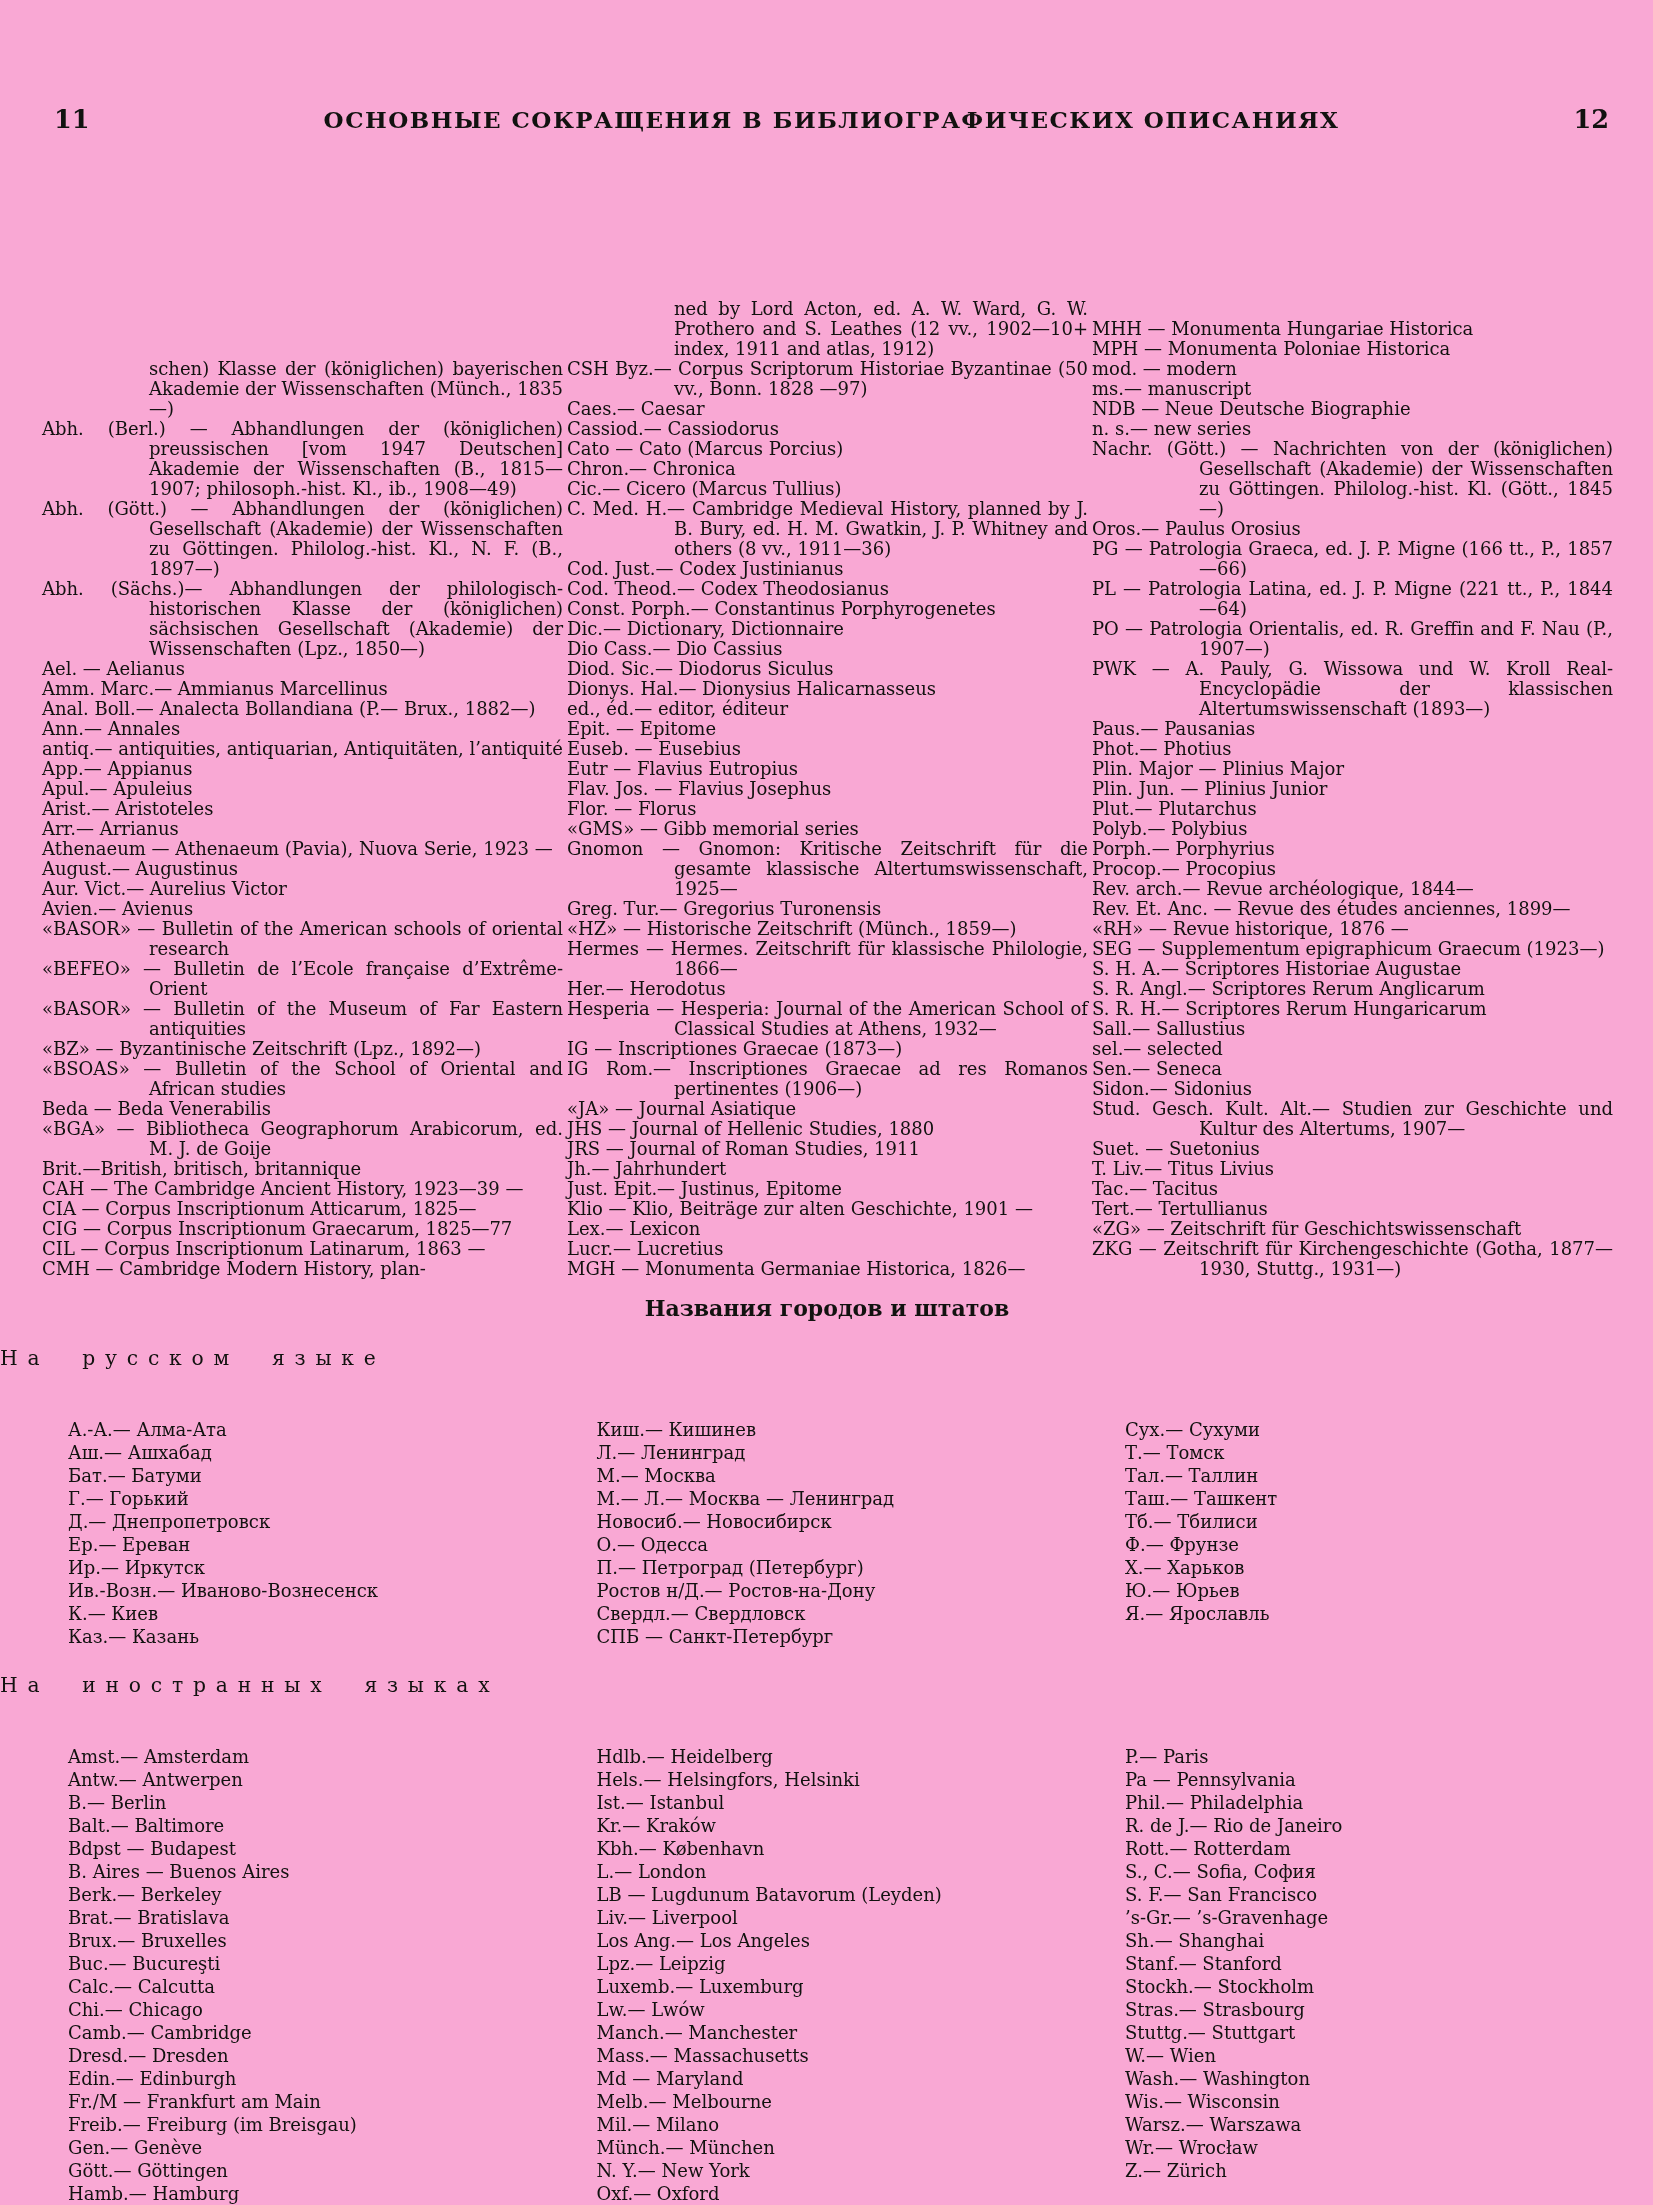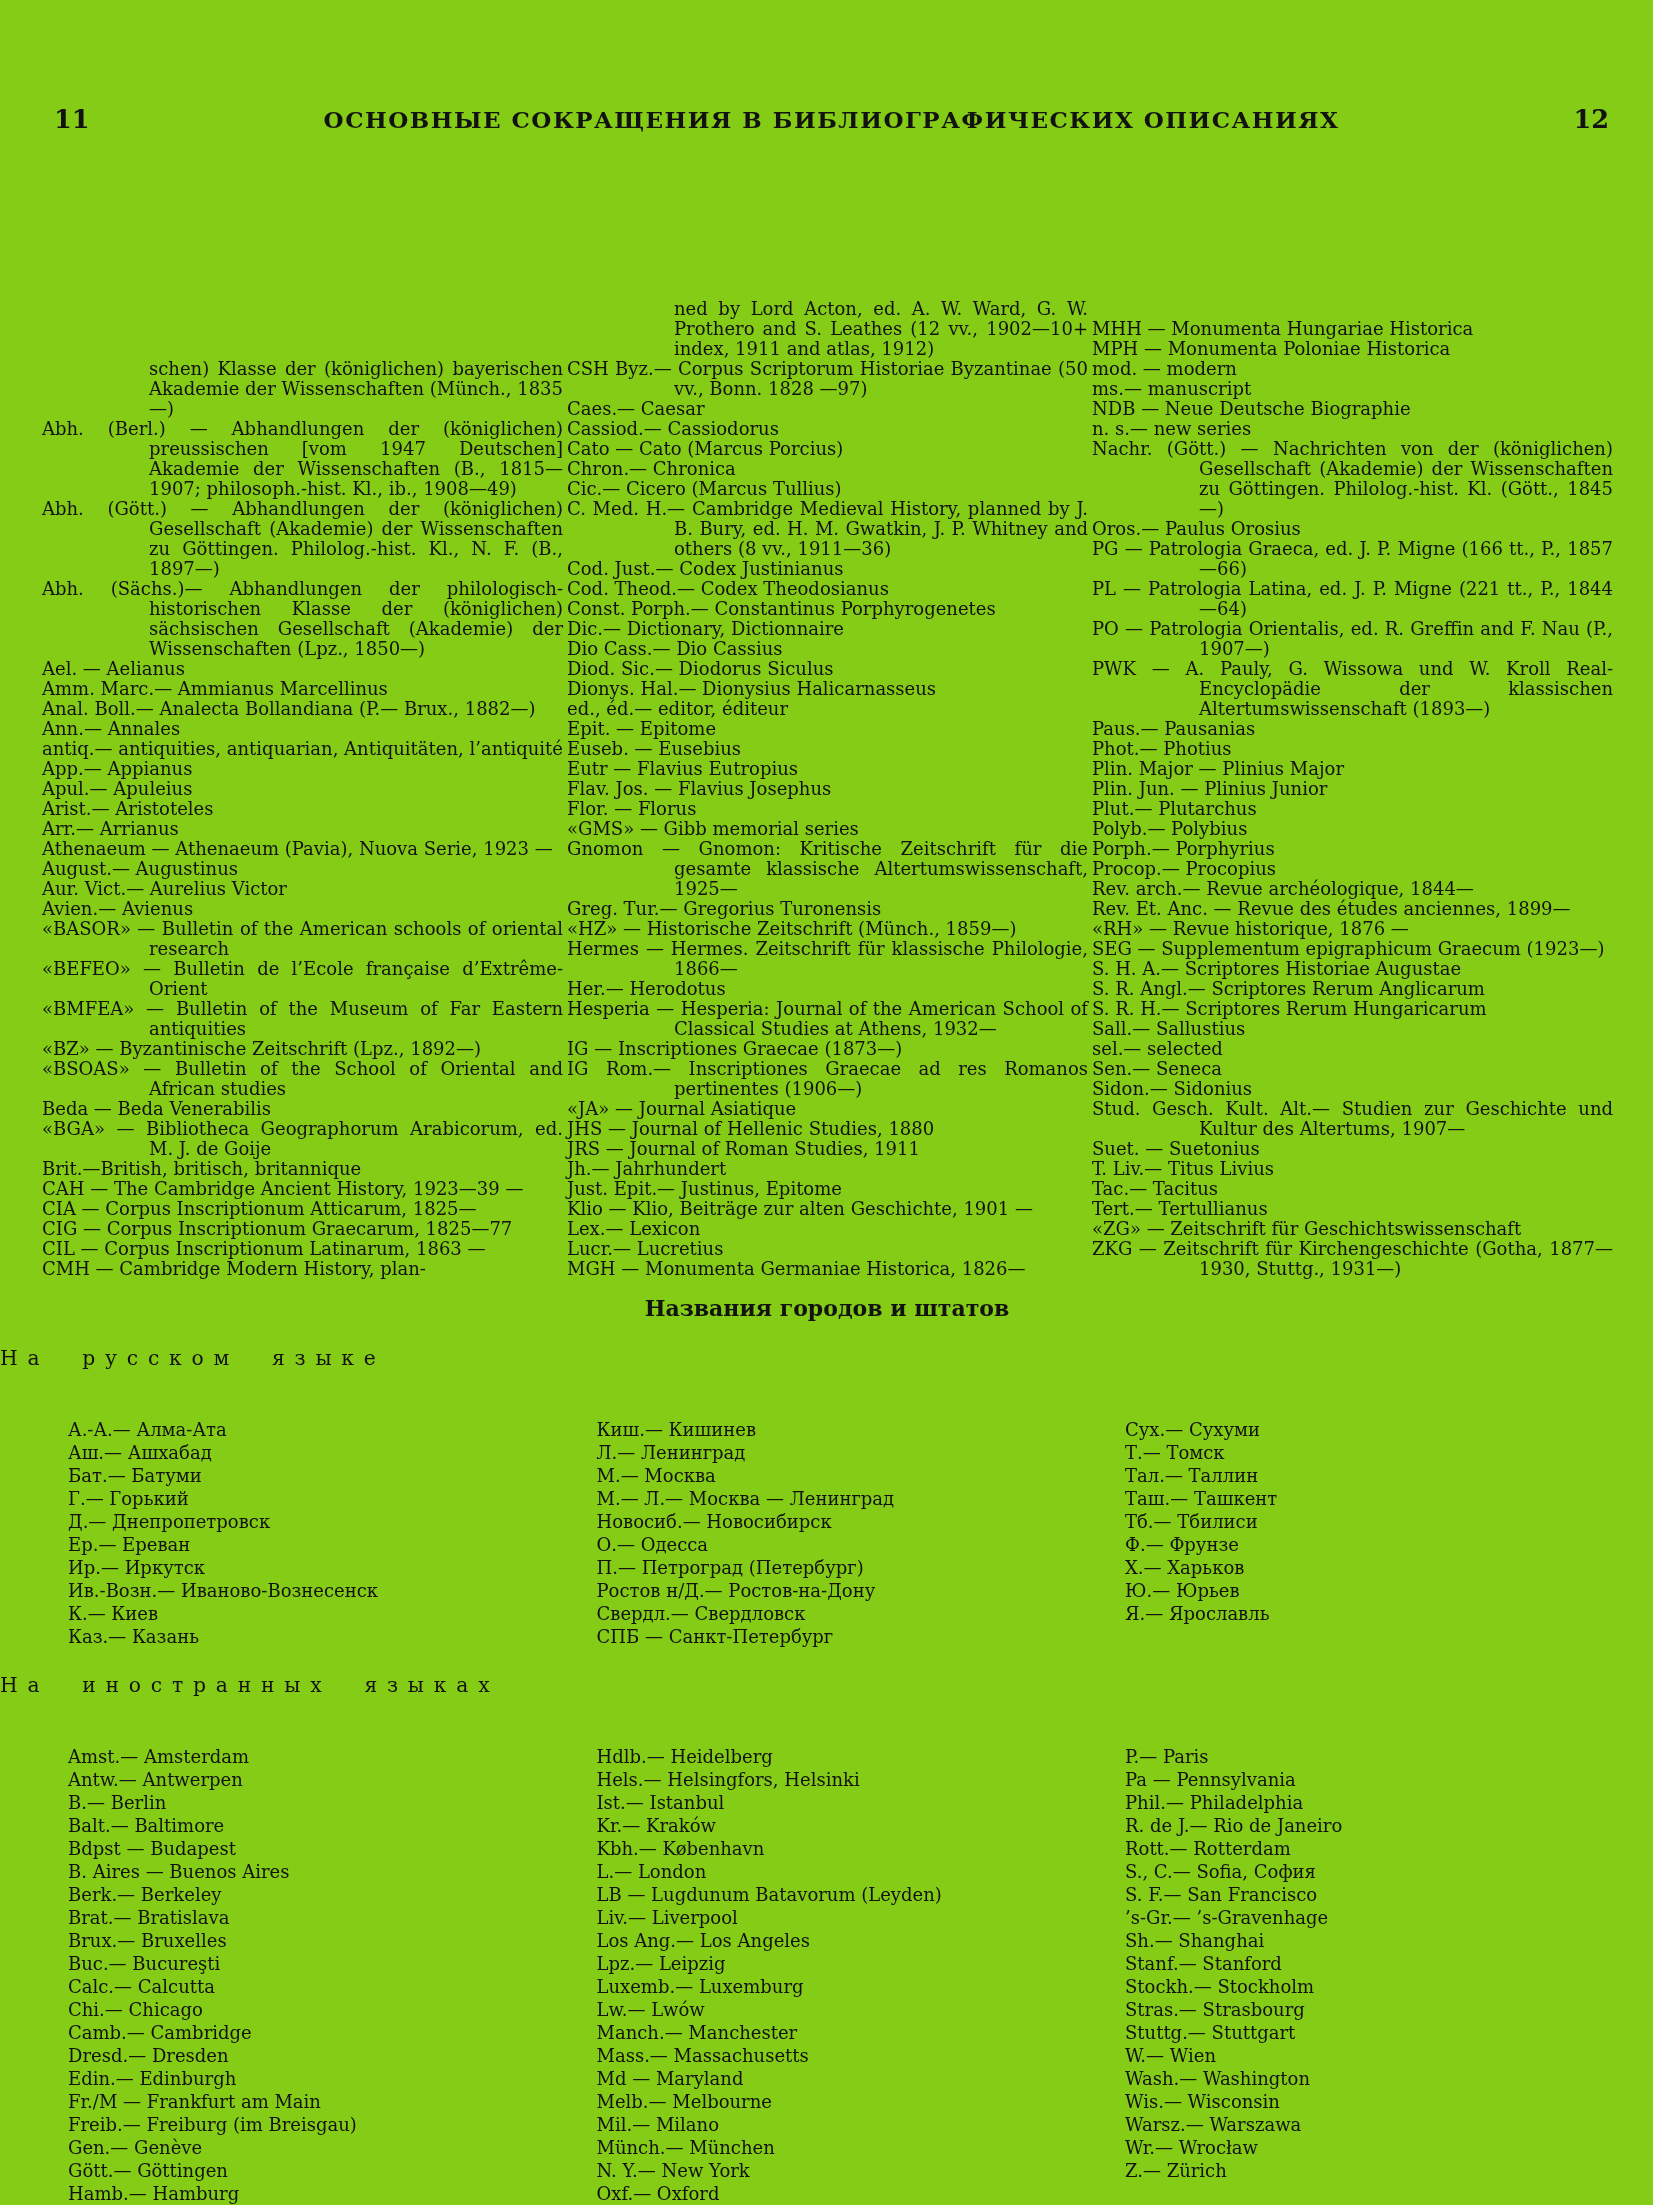--- a/index.html
+++ b/index.html
@@ -1,20 +1,20 @@
 <!DOCTYPE html>
 <html style="font-size:12px"><head>
 <meta charset="utf-8">
 <style>
   html, body { margin: 0; padding: 0; background: #e8e8e4; }
   .page {
     position: relative;
     width: 1654px; height: 2205px;
     margin: 0 auto;
-    background: #84cc16;
+    background: #f9a8d4;
     color: #121210;
     font-family: "DejaVu Serif", "Liberation Serif", serif;
     overflow: hidden;
   }
   
   .header {
     display: flex; align-items: baseline;
     padding: 96px 45px 0 54px;
   }
   .pagenum { width: 90px; font-size: 25.6px; font-weight: bold; }
@@ -79,21 +79,21 @@
         <div class="entry">App.— Appianus</div>
         <div class="entry">Apul.— Apuleius</div>
         <div class="entry">Arist.— Aristoteles</div>
         <div class="entry">Arr.— Arrianus</div>
         <div class="entry">Athenaeum — Athenaeum (Pavia), Nuova Serie, 1923 —</div>
         <div class="entry">August.— Augustinus</div>
         <div class="entry">Aur. Vict.— Aurelius Victor</div>
         <div class="entry">Avien.— Avienus</div>
         <div class="entry">«BASOR» — Bulletin of the American schools of oriental research</div>
         <div class="entry">«BEFEO» — Bulletin de l’Ecole française d’Extrême-Orient</div>
-        <div class="entry">«BMFEA» — Bulletin of the Museum of Far Eastern antiquities</div>
+        <div class="entry">«BASOR» — Bulletin of the Museum of Far Eastern antiquities</div>
         <div class="entry">«BZ» — Byzantinische Zeitschrift (Lpz., 1892—)</div>
         <div class="entry">«BSOAS» — Bulletin of the School of Oriental and African studies</div>
         <div class="entry">Beda — Beda Venerabilis</div>
         <div class="entry">«BGA» — Bibliotheca Geographorum Arabicorum, ed. M. J. de Goije</div>
         <div class="entry">Brit.—British, britisch, britannique</div>
         <div class="entry">CAH — The Cambridge Ancient History, 1923—39 —</div>
         <div class="entry">CIA — Corpus Inscriptionum Atticarum, 1825—</div>
         <div class="entry">CIG — Corpus Inscriptionum Graecarum, 1825—77</div>
         <div class="entry">CIL — Corpus Inscriptionum Latinarum, 1863 —</div>
         <div class="entry">CMH — Cambridge Modern History, plan-</div>

